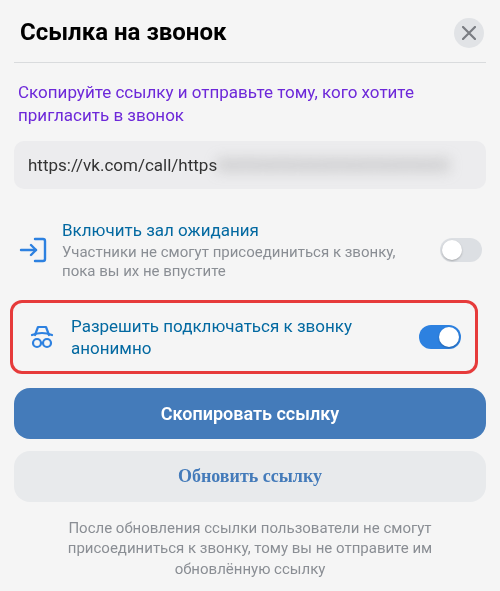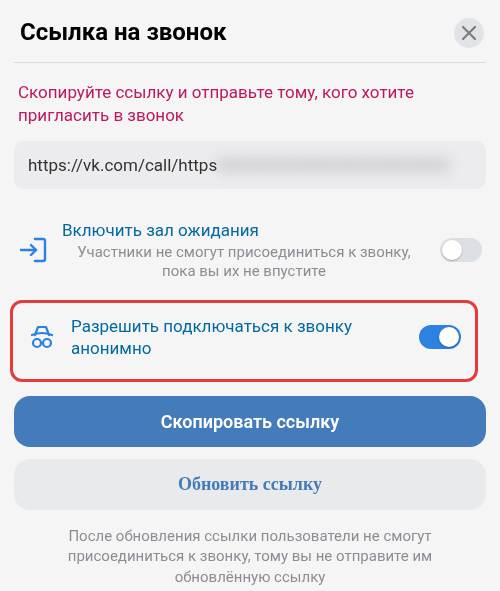--- a/index.html
+++ b/index.html
@@ -37,21 +37,21 @@
   .close-btn svg { width: 14px; height: 14px; }
   .divider {
     height: 1px;
     background: #d9dbdd;
     margin: 0 14px 18px 14px;
   }
   .instructions {
     padding: 0 18px 14px 18px;
     font-size: 17px;
     line-height: 1.35;
-    color: #be185d;
+    color: #6d28d9;
   }
   .link-box {
     margin: 0 14px 20px 14px;
     background: #ececee;
     border-radius: 10px;
     padding: 14px 14px;
     font-size: 17px;
     color: #333;
     position: relative;
     overflow: hidden;
@@ -83,21 +83,20 @@
   .option-title {
     font-size: 17px;
     color: #0369a1;
     line-height: 1.3;
   }
   .option-sub {
     font-size: 15px;
     color: #8a8e94;
     line-height: 1.3;
     margin-top: 2px;
-    text-align: center;
   }
   .toggle {
     width: 42px;
     height: 24px;
     border-radius: 12px;
     position: relative;
     flex: 0 0 42px;
     cursor: pointer;
   }
   .toggle .knob {
@@ -110,21 +109,21 @@
     box-shadow: 0 1px 2px rgba(0,0,0,0.25);
   }
   .toggle.off { background: #dcdfe3; }
   .toggle.off .knob { left: 2px; }
   .toggle.on { background: #2d81e0; }
   .toggle.on .knob { left: 20px; }
   .highlight-box {
     border: 3px solid #e63b3b;
     border-radius: 12px;
     margin: 8px 22px 14px 10px;
-    padding: 8px 8px 16px 8px;
+    padding: 8px 8px 8px 8px;
   }
   .highlight-box .option { padding: 4px 6px; }
   .btn {
     display: block;
     margin: 0 14px 12px 14px;
     border-radius: 16px;
     text-align: center;
     padding: 15px 10px;
     font-size: 18px;
     font-weight: 600;

